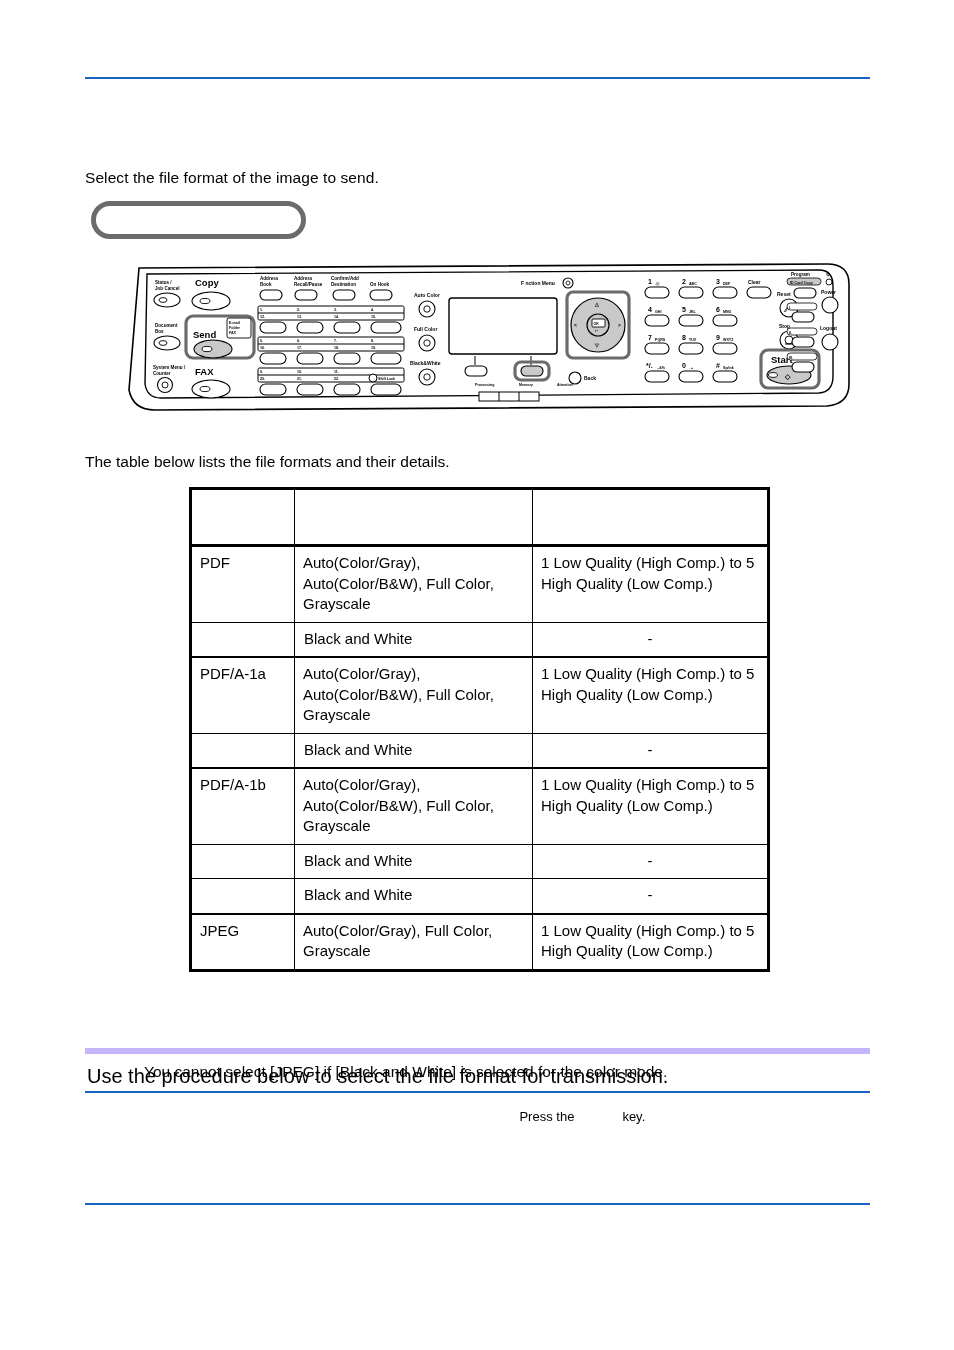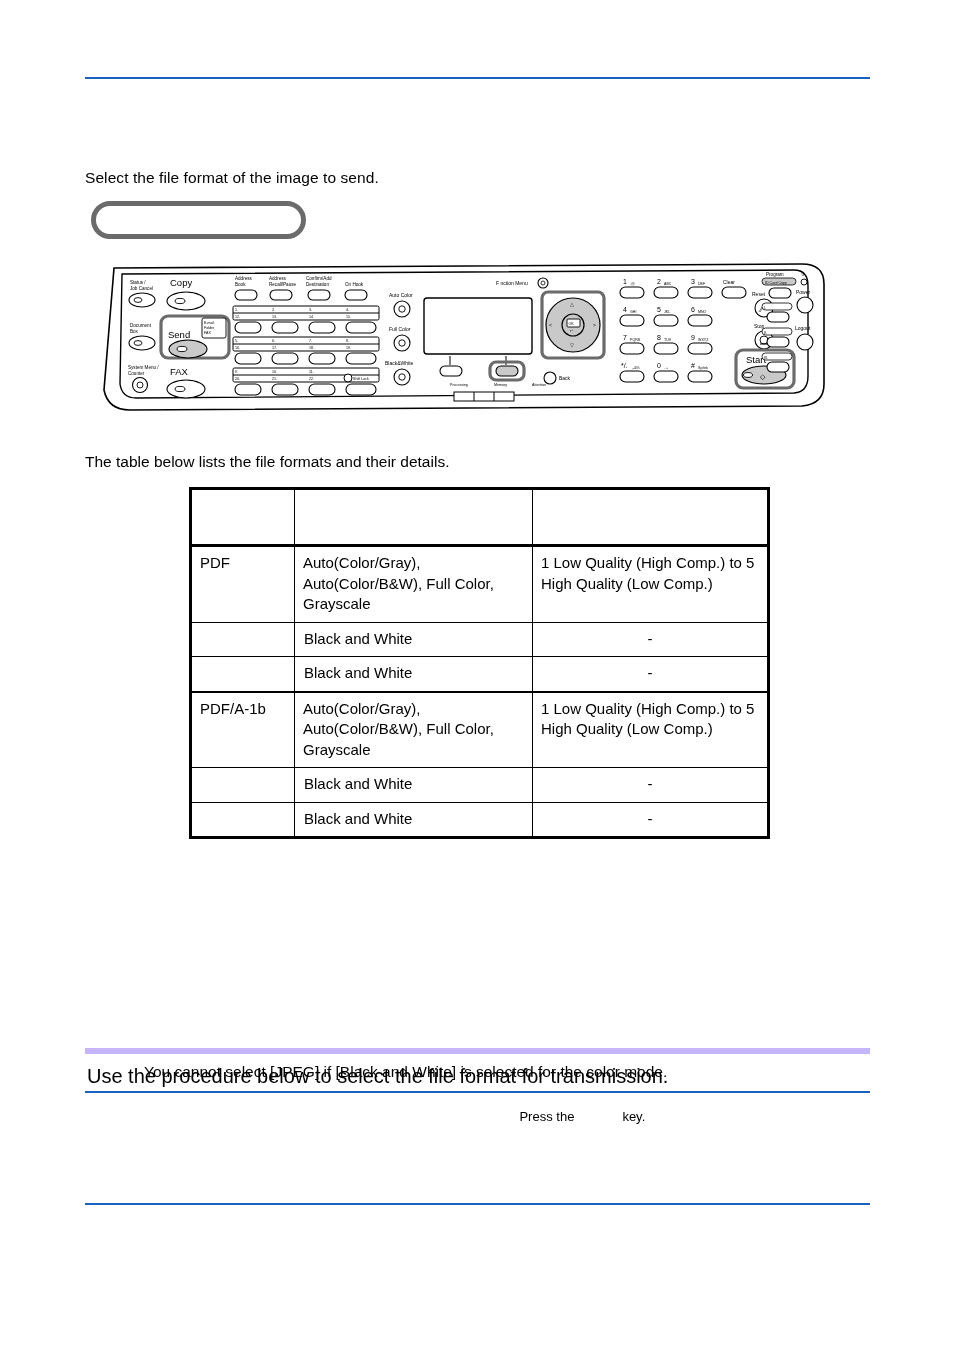--- a/index.html
+++ b/index.html
@@ -72,21 +72,21 @@
     font-size:20px;line-height:20px;
   }
   .press-line{
     position:absolute;left:505px;top:1087px;
     font-size:13px;line-height:20px;
     white-space:pre;
   }
   .key-gap{display:inline-block;width:48px;}
 
   
-  .panel{position:absolute;left:102px;top:258px;width:730px;height:160px;}
+  .panel{position:absolute;left:127px;top:258px;width:730px;height:160px;font-weight:bold;}
   .panel svg{display:block;}
 </style>
 </head>
 <body>
 
 <div class="page">
 
   <div class="rule rule-top"></div>
   <div class="rule rule-bottom"></div>
 
@@ -396,20 +396,25 @@
         <td class="fmt-name">PDF</td>
         <td>Auto(Color/Gray), Auto(Color/B&amp;W), Full Color, Grayscale</td>
         <td>1 Low Quality (High Comp.) to 5 High Quality (Low Comp.)</td>
       </tr>
       <tr>
         <td class="fmt-name"></td>
         <td>Black and White</td>
         <td class="center">-</td>
       </tr>
 
+      <tr class="group-top">
+        <td class="fmt-name">PDF/A-1a</td>
+        <td>Auto(Color/Gray), Auto(Color/B&amp;W), Full Color, Grayscale</td>
+        <td>1 Low Quality (High Comp.) to 5 High Quality (Low Comp.)</td>
+      </tr>
       <tr>
         <td class="fmt-name"></td>
         <td>Black and White</td>
         <td class="center">-</td>
       </tr>
 
       <tr class="group-top">
         <td class="fmt-name">PDF/A-1b</td>
         <td>Auto(Color/Gray), Auto(Color/B&amp;W), Full Color, Grayscale</td>
         <td>1 Low Quality (High Comp.) to 5 High Quality (Low Comp.)</td>
@@ -419,20 +424,25 @@
         <td>Black and White</td>
         <td class="center">-</td>
       </tr>
 
       <tr>
         <td class="fmt-name"></td>
         <td>Black and White</td>
         <td class="center">-</td>
       </tr>
 
+      <tr class="group-top">
+        <td class="fmt-name">JPEG</td>
+        <td>Auto(Color/Gray), Full Color, Grayscale</td>
+        <td>1 Low Quality (High Comp.) to 5 High Quality (Low Comp.)</td>
+      </tr>
     </tbody>
   </table>
 
   <div class="note">
     <div class="note-text">You cannot select [JPEG] if [Black and White] is selected for the color mode.</div>
   </div>
 
   <div class="use-proc">Use the procedure below to select the file format for transmission.</div>
 
   <div class="press-line">

